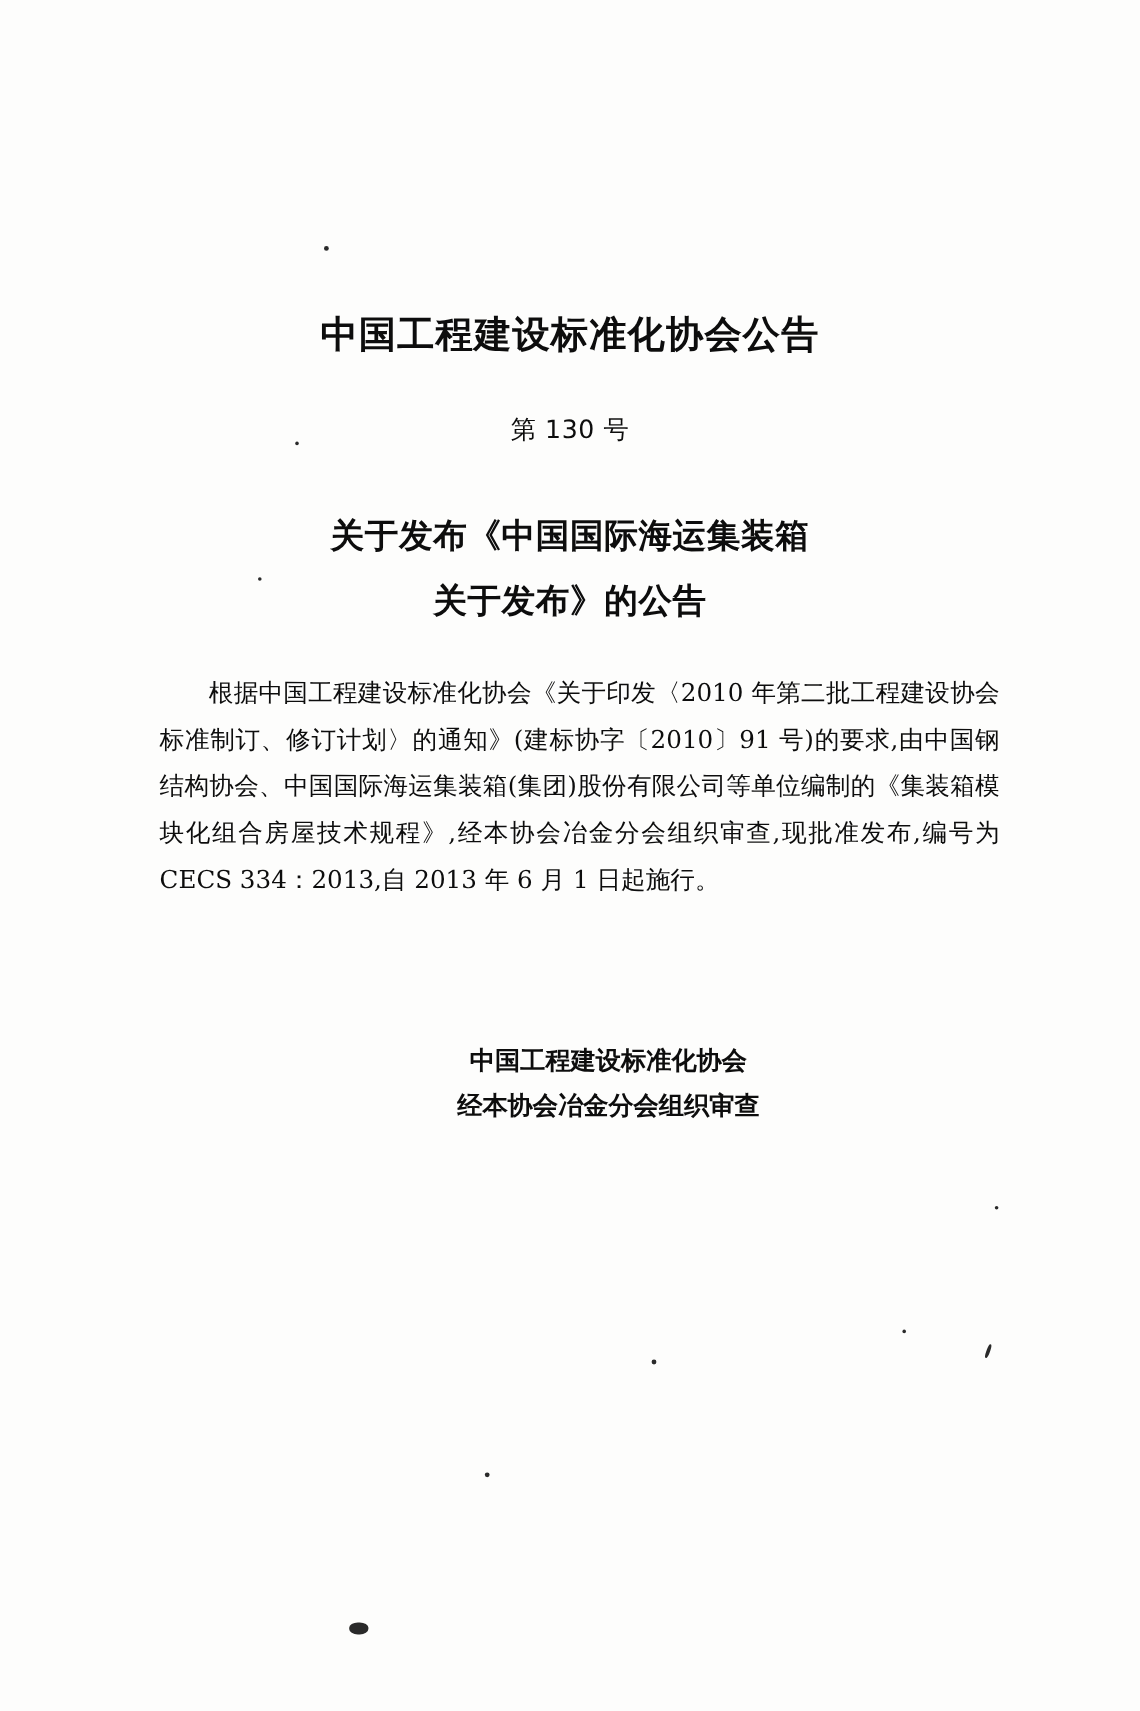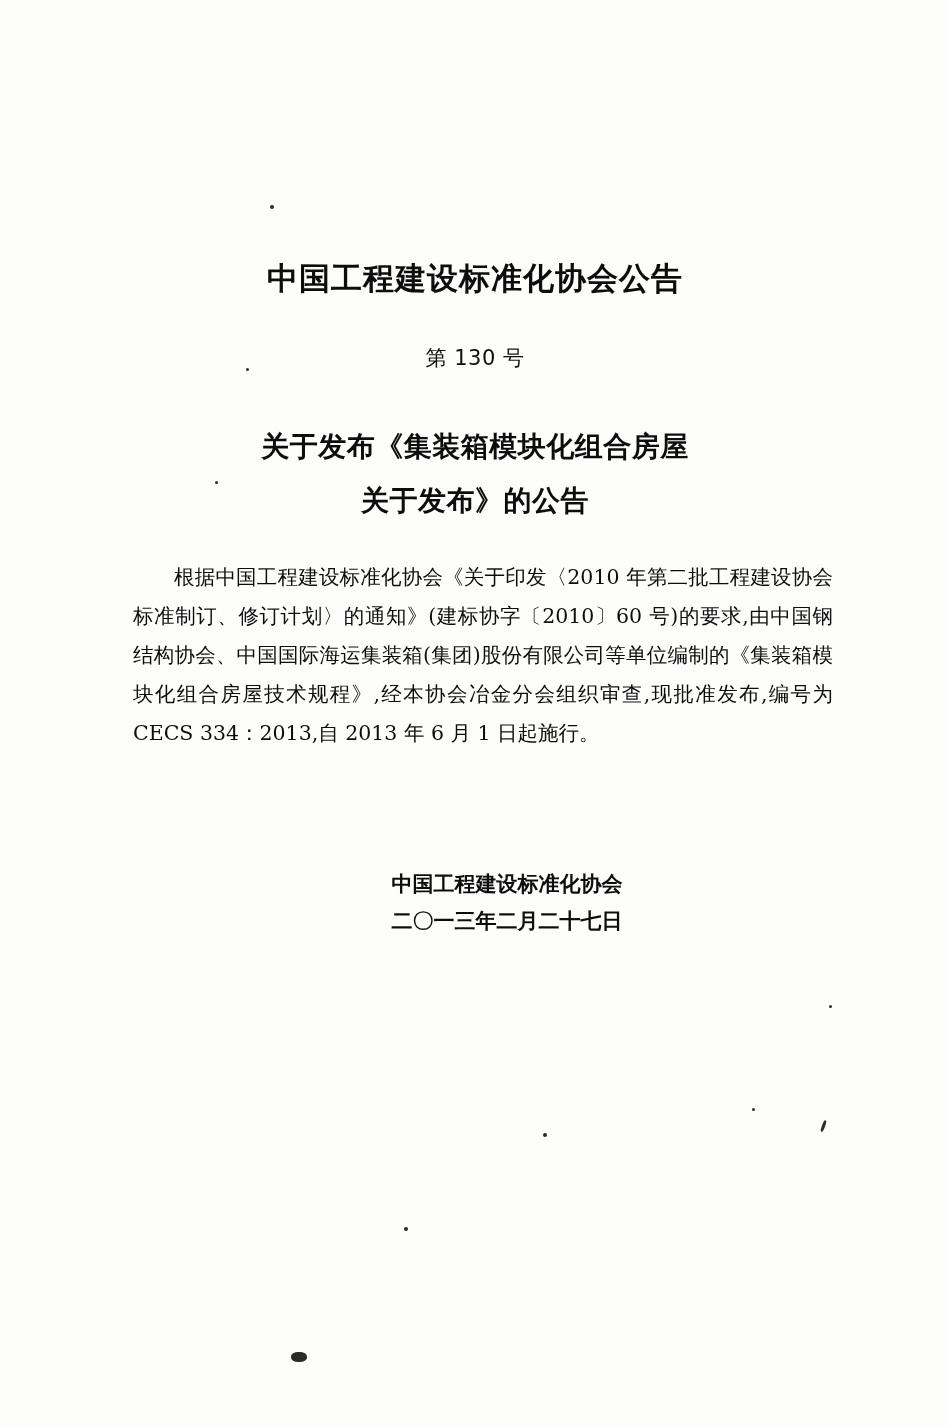--- a/index.html
+++ b/index.html
@@ -108,31 +108,31 @@
 <body>
 
 <div class="page">
   <div class="content">
 
     <div class="doc-title">中国工程建设标准化协会公告</div>
 
     <div class="doc-number">第 130 号</div>
 
     <div class="subtitle">
-      <div>关于发布《集装箱模块化组合房屋</div>
+      <div>关于发布《中国国际海运集装箱</div>
       <div>关于发布》的公告</div>
     </div>
 
     <div class="body-text">
-      <p>根据中国工程建设标准化协会《关于印发〈2010 年第二批工程建设协会标准制订、修订计划〉的通知》(建标协字〔2010〕60 号)的要求,由中国钢结构协会、中国国际海运集装箱(集团)股份有限公司等单位编制的《集装箱模块化组合房屋技术规程》,经本协会冶金分会组织审查,现批准发布,编号为 CECS 334：2013,自 2013 年 6 月 1 日起施行。</p>
+      <p>根据中国工程建设标准化协会《关于印发〈2010 年第二批工程建设协会标准制订、修订计划〉的通知》(建标协字〔2010〕91 号)的要求,由中国钢结构协会、中国国际海运集装箱(集团)股份有限公司等单位编制的《集装箱模块化组合房屋技术规程》,经本协会冶金分会组织审查,现批准发布,编号为 CECS 334：2013,自 2013 年 6 月 1 日起施行。</p>
     </div>
 
     <div class="signature">
       <div class="line">中国工程建设标准化协会</div>
-      <div class="line">二〇一三年二月二十七日</div>
+      <div class="line">经本协会冶金分会组织审查</div>
     </div>
 
     <div class="speck s1"></div>
     <div class="speck s2"></div>
     <div class="speck s3"></div>
     <div class="speck s4"></div>
     <div class="speck s5"></div>
     <div class="speck s6"></div>
     <div class="speck s7"></div>
     <div class="speck s8"></div>

